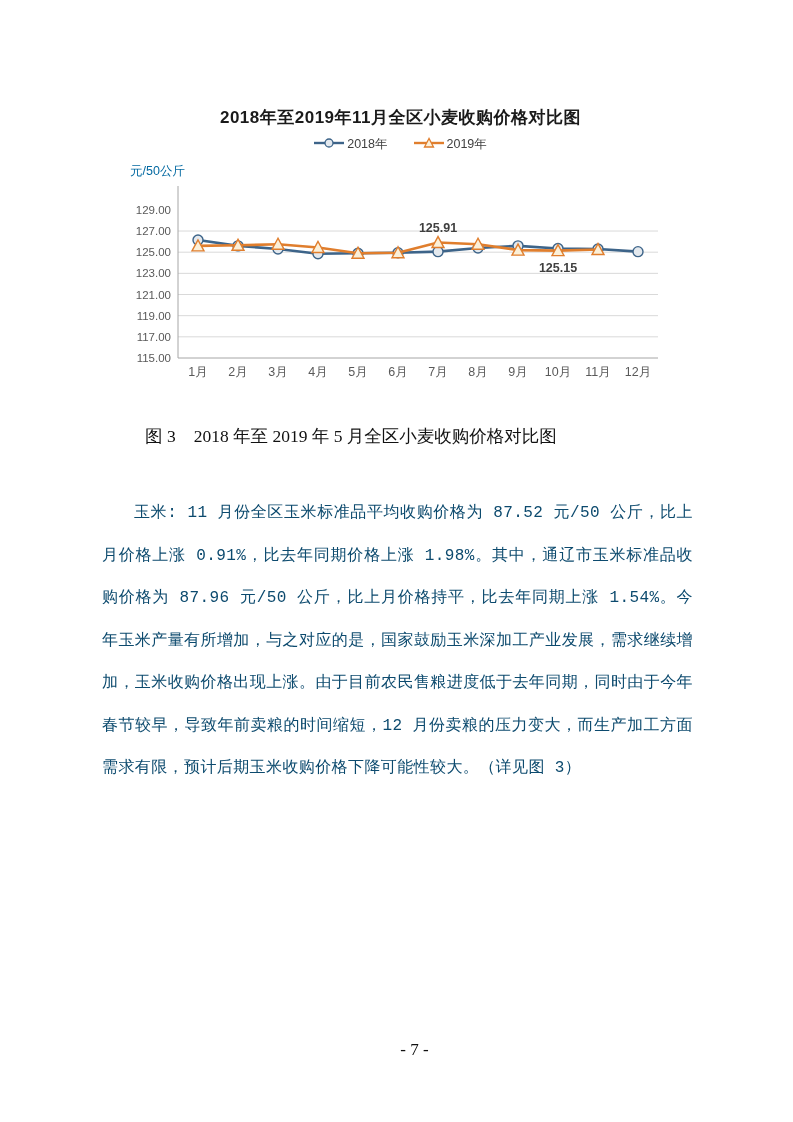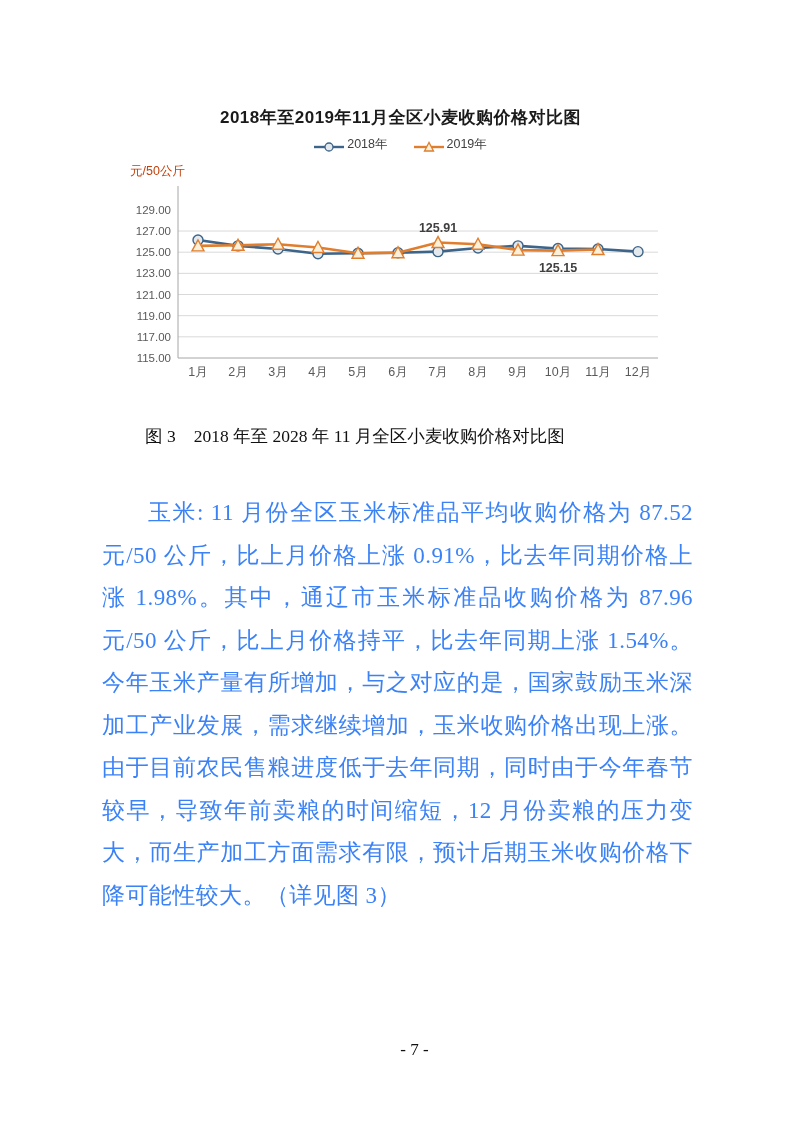--- a/index.html
+++ b/index.html
@@ -8,32 +8,32 @@
     margin:0 auto;overflow:hidden;
     font-family:"Liberation Serif","DejaVu Serif",serif;color:#000;padding-left:36px;
   }
   
   .chart-figure{position:absolute;left:128px;top:106px;width:545px;height:305px;
     font-family:"Liberation Sans","DejaVu Sans",sans-serif;}
   .chart-title{width:100%;text-align:center;font-size:17px;font-weight:bold;
     color:#1a1a1a;letter-spacing:0.5px;}
   .chart-legend{width:100%;margin-top:7px;display:flex;justify-content:center;gap:26px;
     font-size:12.5px;color:#404040;align-items:center;}
-  .legend-item{display:flex;align-items:flex-end;gap:3px;}
+  .legend-item{display:flex;align-items:flex-start;gap:3px;}
   .legend-item svg{display:block;}
-  .unit-label{position:absolute;left:2px;top:57px;font-size:12.5px;color:#c2410c;}
+  .unit-label{position:absolute;left:2px;top:57px;font-size:12.5px;color:#0369a1;}
   #chart-svg{position:absolute;left:0;top:74px;}
   
   .figure-caption{position:absolute;left:145px;top:424px;font-size:17.5px;color:#111;}
   .figure-caption .cap-gap{display:inline-block;width:18px;}
   
   .body-paragraph{
     position:absolute;left:102px;top:492px;width:591px;
-    font-size:23px;line-height:42.5px;text-align:justify;text-indent:2em;
-    color:#3b82f6;letter-spacing:0.4px;
+    font-size:16px;line-height:42.5px;text-align:justify;text-indent:2em;
+    color:#0c4a6e;letter-spacing:0.4px;font-family:Liberation Mono, monospace;
   }
   
   .page-number{position:absolute;left:0;top:1040px;width:100%;text-align:center;
     font-size:17px;color:#111;}
 </style>
 </head>
 <body>
 
 <div class="page">
 
@@ -117,20 +117,20 @@
           <polygon points="390,64.07741935483868 384,75.07741935483868 396,75.07741935483868" fill="#FBF0D9" stroke="#E07E2D" stroke-width="1.4"></polygon>
           <polygon points="430,64.60645161290317 424,75.60645161290317 436,75.60645161290317" fill="#FBF0D9" stroke="#E07E2D" stroke-width="1.4"></polygon>
           <polygon points="470,63.54838709677419 464,74.54838709677419 476,74.54838709677419" fill="#FBF0D9" stroke="#E07E2D" stroke-width="1.4"></polygon>
         </g>
         <text x="310" y="51.56516129032262" text-anchor="middle" font-size="12.5" font-weight="bold" fill="#3F3F3F">125.91</text>
         <text x="430" y="91.60645161290317" text-anchor="middle" font-size="12.5" font-weight="bold" fill="#3F3F3F">125.15</text>
       </svg>
   </div>
 
   <div class="figure-caption">
-    <span>图 3</span><span class="cap-gap"></span><span>2018 年至 2028 年 11 月全区小麦收购价格对比图</span>
+    <span>图 3</span><span class="cap-gap"></span><span>2018 年至 2019 年 5 月全区小麦收购价格对比图</span>
   </div>
 
   <div class="body-paragraph">玉米: 11 月份全区玉米标准品平均收购价格为 87.52 元/50 公斤，比上月价格上涨 0.91%，比去年同期价格上涨 1.98%。其中，通辽市玉米标准品收购价格为 87.96 元/50 公斤，比上月价格持平，比去年同期上涨 1.54%。今年玉米产量有所增加，与之对应的是，国家鼓励玉米深加工产业发展，需求继续增加，玉米收购价格出现上涨。由于目前农民售粮进度低于去年同期，同时由于今年春节较早，导致年前卖粮的时间缩短，12 月份卖粮的压力变大，而生产加工方面需求有限，预计后期玉米收购价格下降可能性较大。（详见图 3）</div>
 
   <div class="page-number">- 7 -</div>
 
 </div>
 
 </body></html>

